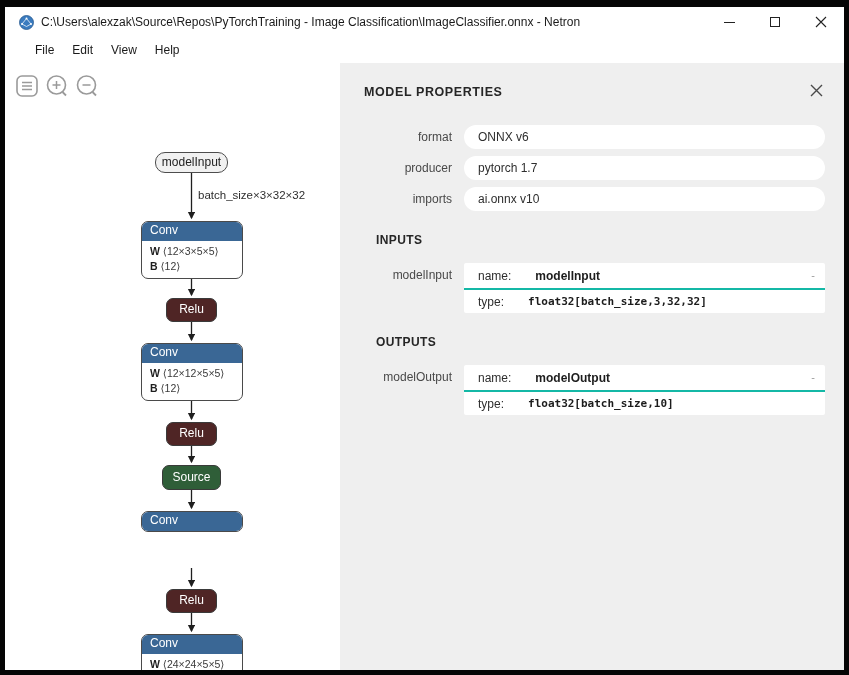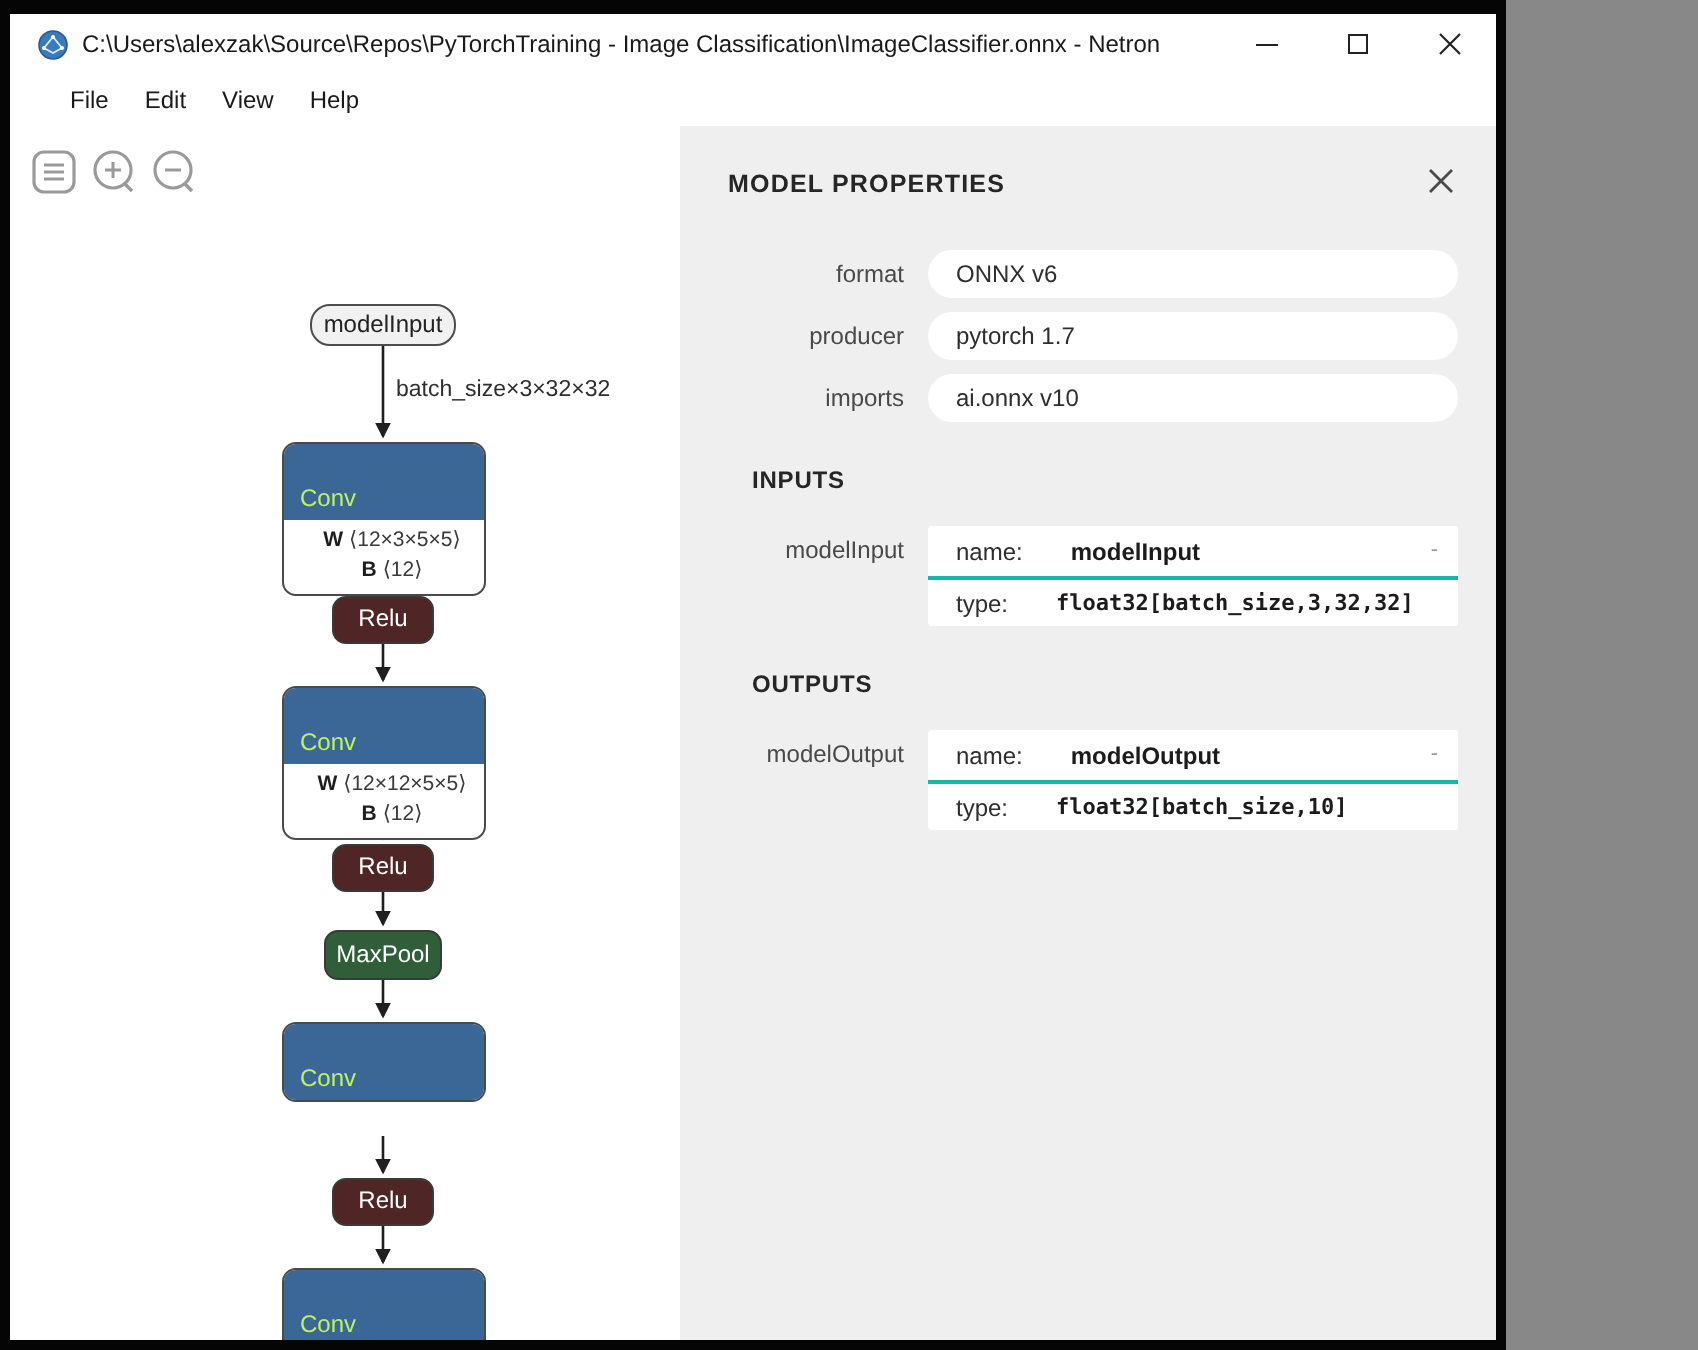--- a/index.html
+++ b/index.html
@@ -1,21 +1,21 @@
 <!DOCTYPE html>
 <html><head>
 <meta charset="utf-8">
 <style>
   * { box-sizing: border-box; margin: 0; padding: 0; }
   html, body { background: #888; }
   body { font-family: "Liberation Sans", "DejaVu Sans", sans-serif; }
 
   .window {
     position: relative;
-    width: 753px; height: 675px;
+    width: 849px; height: 675px;
     background: #ffffff;
     border: 5px solid #050505;
     border-top-width: 7px;
     overflow: hidden;
   }
 
   
   .titlebar {
     height: 30px;
     display: flex; align-items: center;
@@ -77,24 +77,24 @@
   .edge-label {
     left: 193px; top: 126px;
     font-size: 11.5px; color: #2e2e2e; white-space: nowrap;
   }
   .node-conv {
     width: 102px;
     border: 1.5px solid #4a4a4a; border-radius: 7px;
     background: #ffffff; overflow: hidden;
   }
   .conv-header {
-    background: #3a6795; color: #bef264;
-    padding: 20px 0 4px 8px; font-size: 12px;
-  }
-  .conv-body { padding: 3px 0 4px 8px; text-align: center; }
+    background: #3a6795; color: #ffffff;
+    padding: 1px 0 4px 8px; font-size: 12px;
+  }
+  .conv-body { padding: 3px 0 4px 8px; }
   .param-row { font-size: 10.5px; color: #3a3a3a; line-height: 15px; white-space: nowrap; }
   .param-name { font-weight: bold; color: #1e1e1e; }
   .node-pill {
     border: 1.5px solid #3a3a3a; border-radius: 7px;
     color: #ffffff; text-align: center; font-size: 12px;
   }
   .node-relu { left: 161px; width: 51px; height: 24px; line-height: 21px; background: #4f2525; }
   .node-maxpool { left: 157px; width: 59px; height: 25px; line-height: 22px; background: #2f5e38; }
 
   .pos-conv1 { left: 136px; top: 158px; }
@@ -264,21 +264,21 @@
       <div class="gnode node-conv pos-conv2">
         <div class="conv-header">Conv</div>
         <div class="conv-body">
           <div class="param-row"><span class="param-name">W</span> <span>⟨12×12×5×5⟩</span></div>
           <div class="param-row"><span class="param-name">B</span> <span>⟨12⟩</span></div>
         </div>
       </div>
 
       <div class="gnode node-pill node-relu pos-relu2">Relu</div>
 
-      <div class="gnode node-pill node-maxpool pos-maxpool">MaxPool</div>
+      <div class="gnode node-pill node-maxpool pos-maxpool">Source</div>
 
       <div class="gnode node-conv pos-conv3">
         <div class="conv-header">Conv</div>
       </div>
 
       <div class="gnode node-pill node-relu pos-relu3">Relu</div>
 
       <div class="gnode node-conv pos-conv4">
         <div class="conv-header">Conv</div>
         <div class="conv-body">

